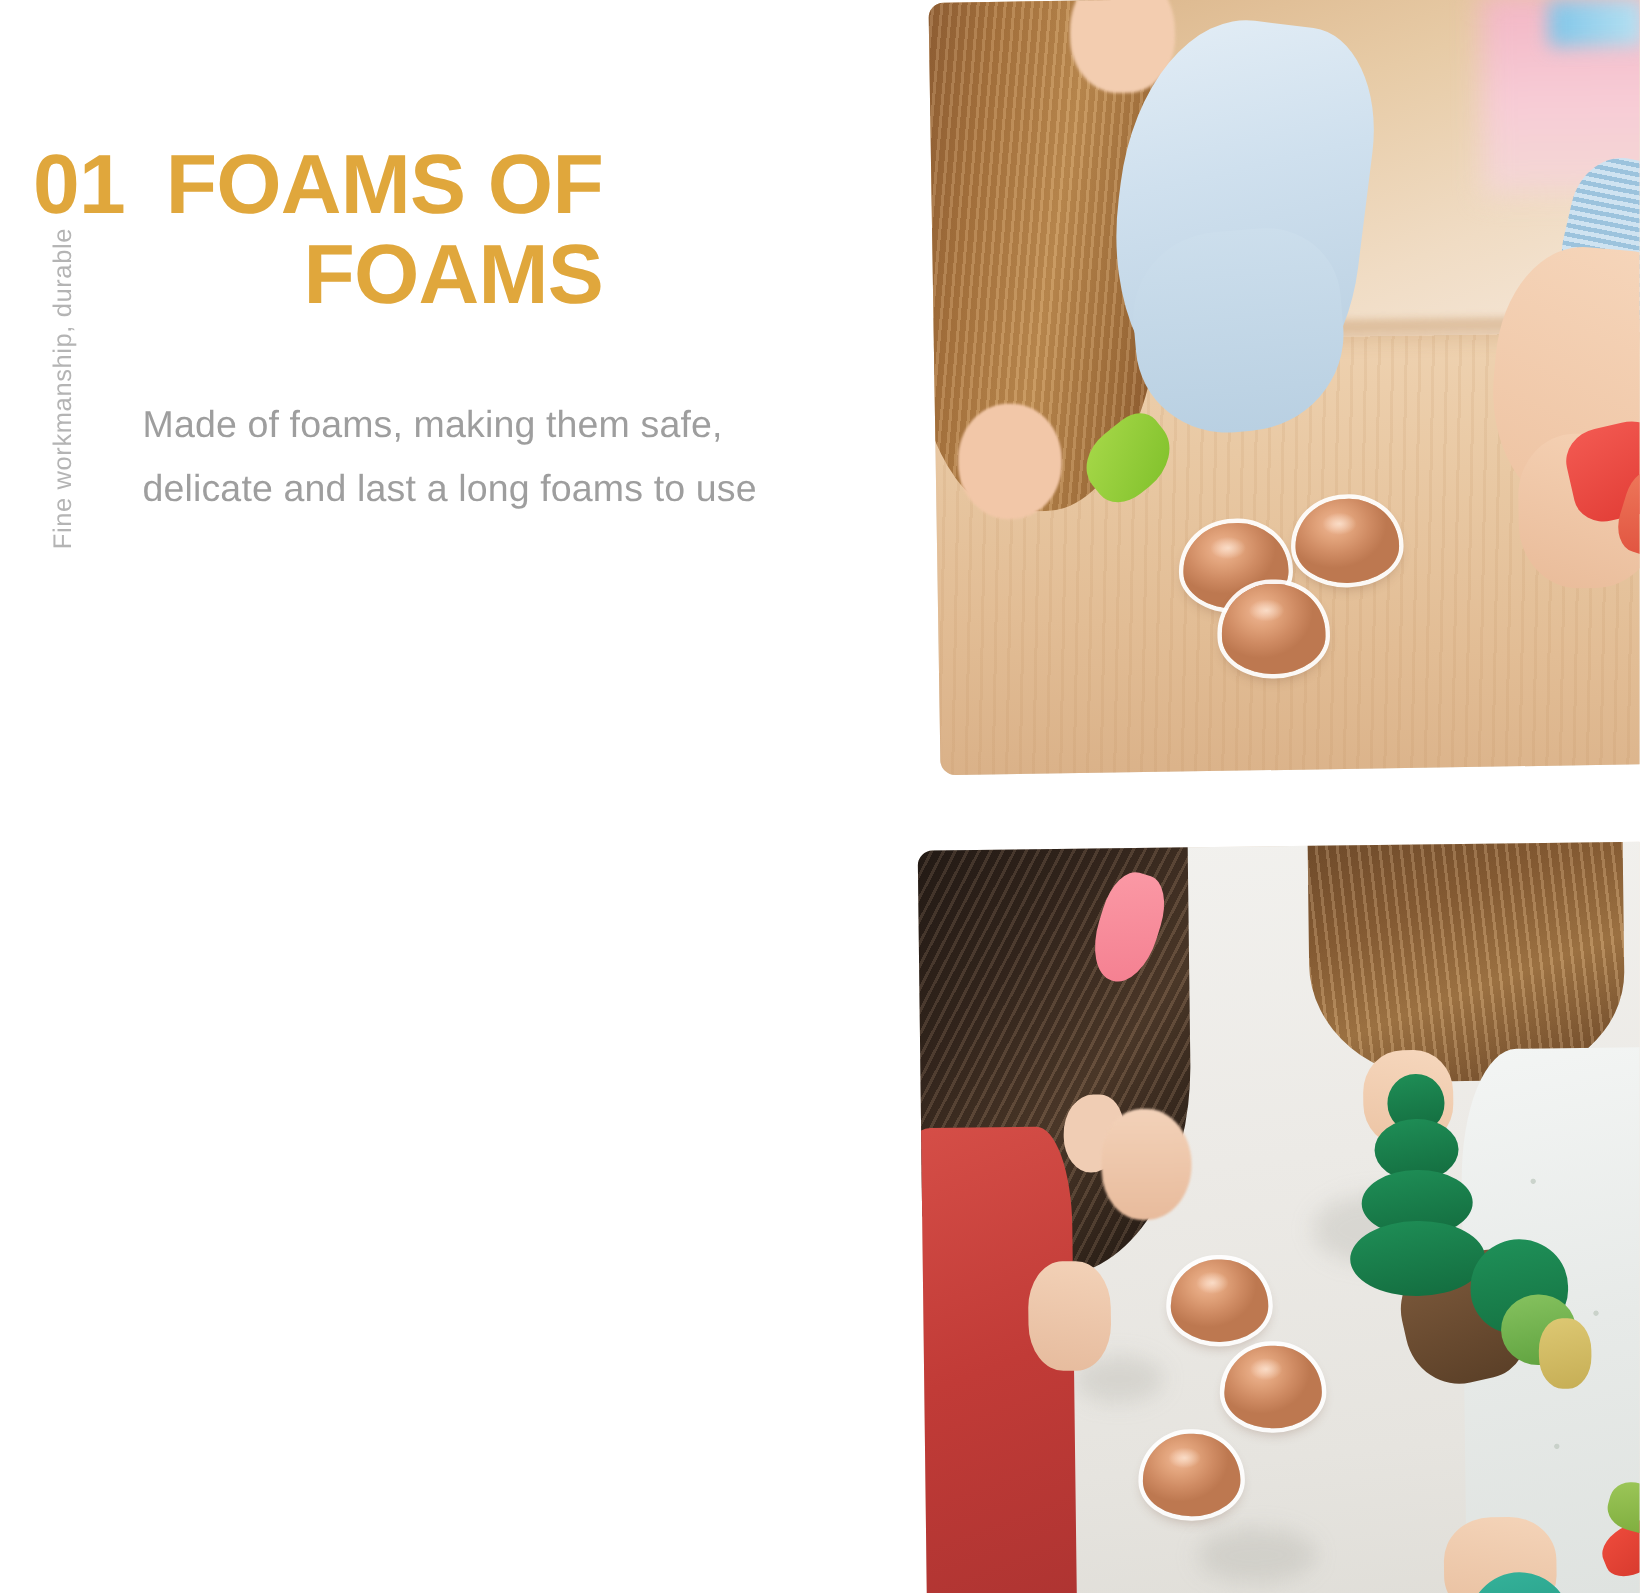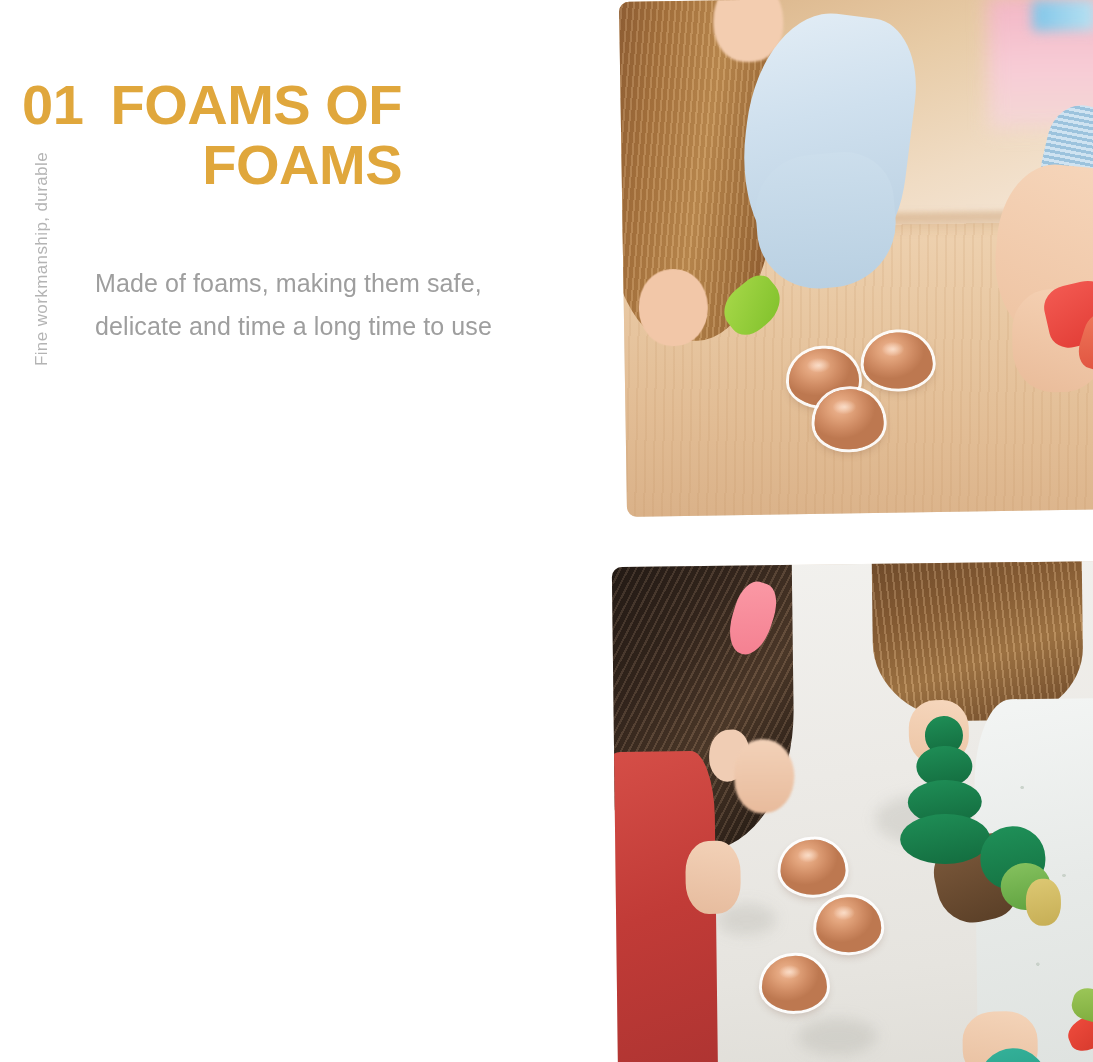--- a/index.html
+++ b/index.html
@@ -50,21 +50,21 @@
     color: #e0a73c;
     font-weight: 700;
     font-size: 56px;
     line-height: 1.08;
     letter-spacing: -0.5px;
     text-align: right;
     margin: 0;
   }
   #feature-1 .feature-heading {
     left: 22px;
-    top: 75px;
+    top: 93px;
     width: 380px;
   }
   .feature-heading .num {
     float: left;
   }
   .feature-heading .ttl {
     display: block;
   }
 
   
@@ -366,21 +366,21 @@
 
   <section class="feature-block" id="feature-1">
 
     <div class="vertical-tagline">Fine workmanship, durable</div>
 
     <h2 class="feature-heading">
       <span class="num">01</span>
       <span class="ttl">FOAMS OF FOAMS</span>
     </h2>
 
-    <p class="feature-desc">Made of foams, making them safe, delicate and time a long time to use</p>
+    <p class="feature-desc">Made of foams, making them safe, delicate and last a long foams to use</p>
   </section>
 
   <figure class="photo-card" id="photo-card-1">
     <div class="photo-scene">
       <div class="ph p1-bg-wall"></div>
       <div class="ph p1-bg-blur-shelf"></div>
       <div class="ph p1-bg-blue-box"></div>
       <div class="ph p1-table-edge"></div>
       <div class="ph p1-table"></div>
 

